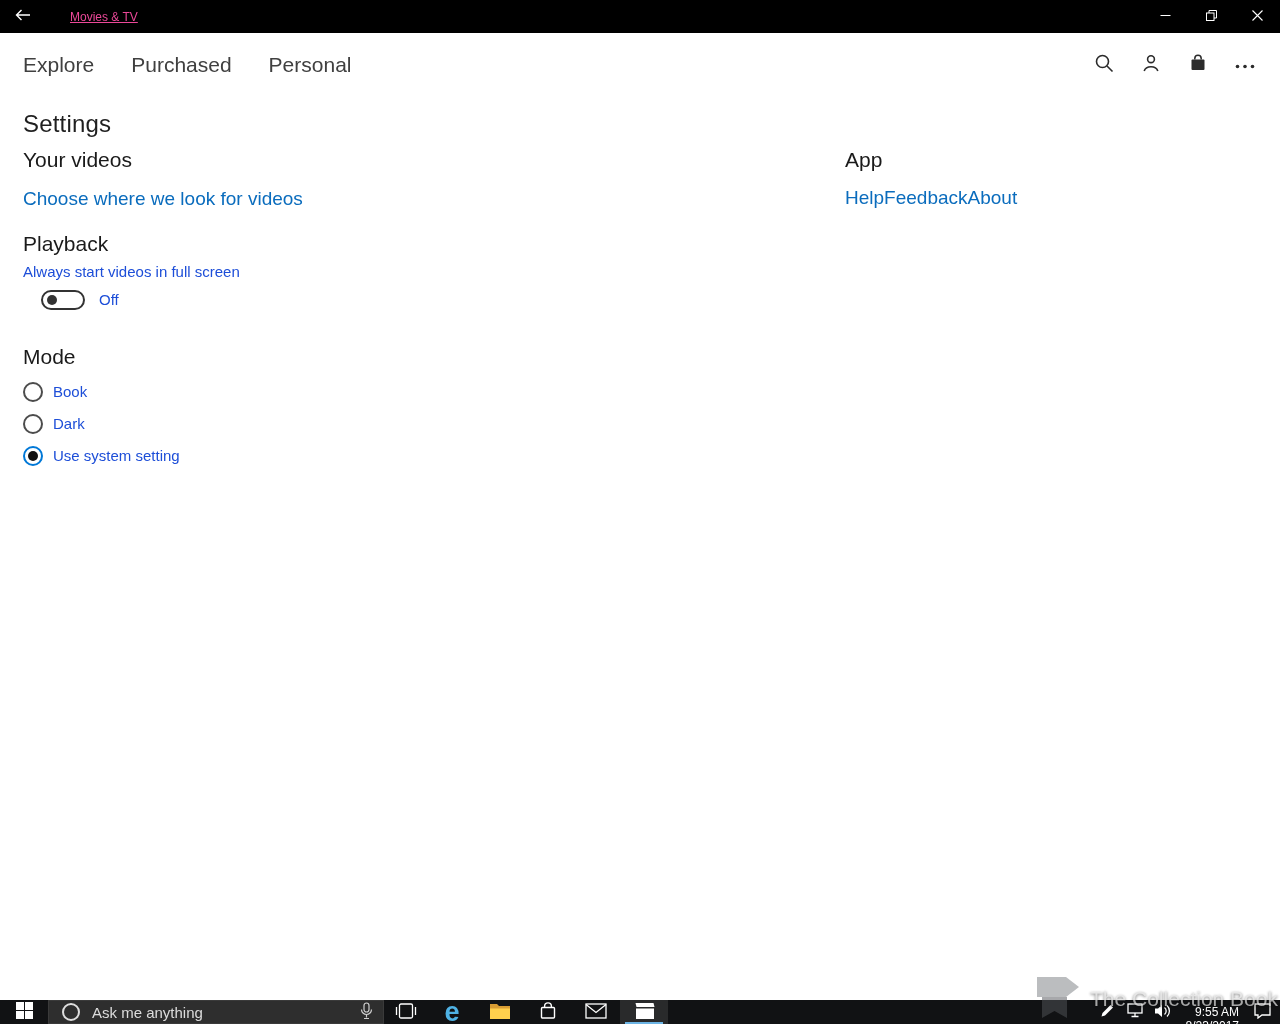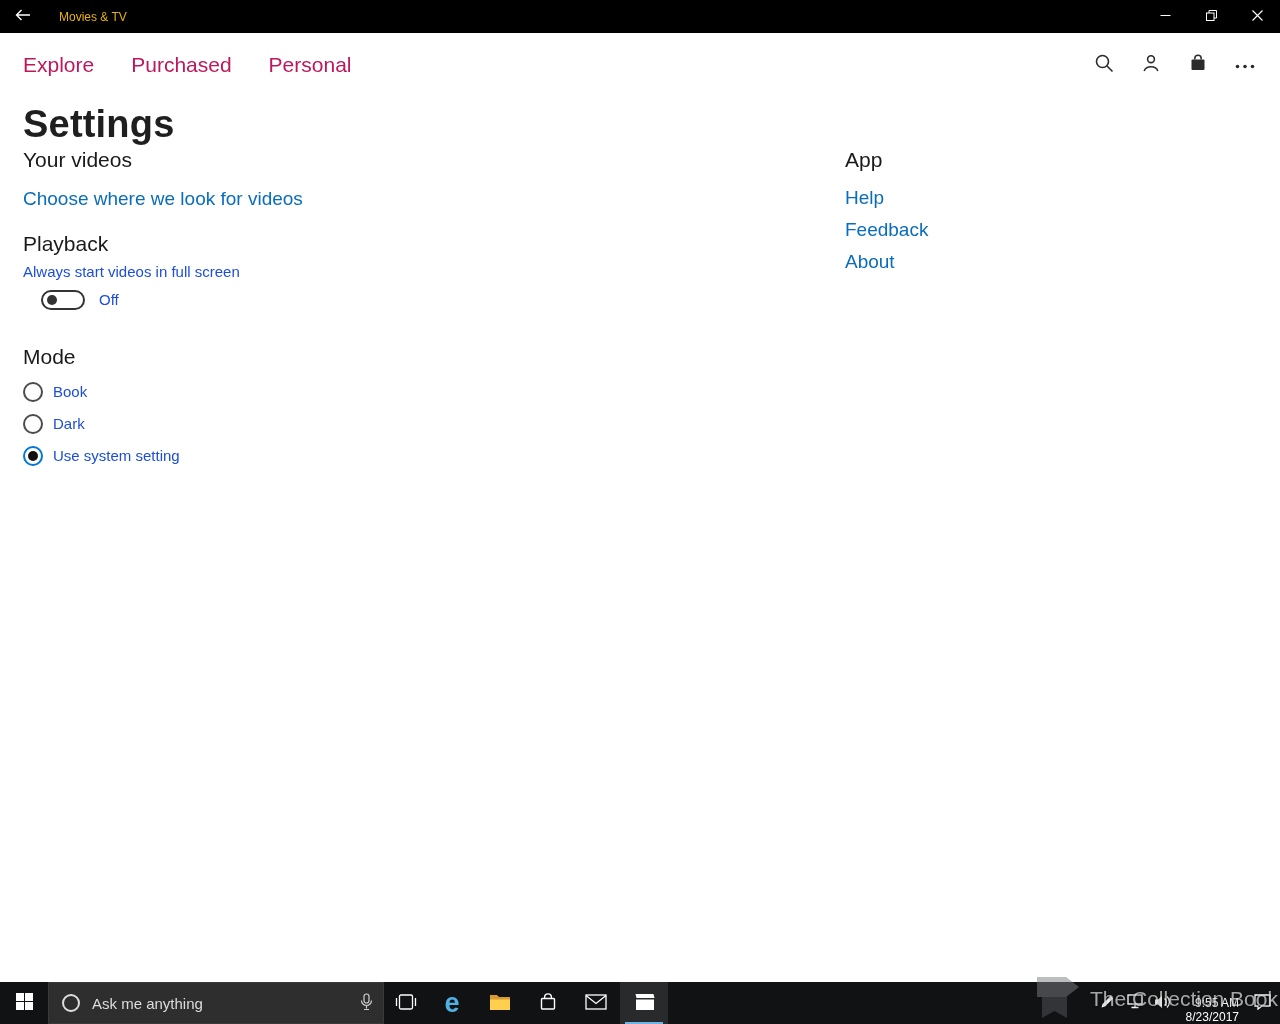--- a/index.html
+++ b/index.html
@@ -11,38 +11,38 @@
     -webkit-font-smoothing:antialiased;
   }
   button { font-family:inherit; background:none; border:none; padding:0; cursor:pointer; }
 
   
   .titlebar{
     position:absolute; top:0; left:0; width:1280px; height:33px;
     background:#000; display:flex; align-items:center; z-index:5;
   }
   .tb-back{ width:46px; height:33px; display:flex; align-items:center; justify-content:center; }
-  .tb-title{ color:#eab308; font-size:12px; margin-left:13px; }
+  .tb-title{ color:#ec4899; font-size:12px; margin-left:24px;text-decoration:underline; }
   .win-controls{ margin-left:auto; display:flex; height:33px; }
   .win-btn{ width:46px; height:33px; display:flex; align-items:center; justify-content:center; }
 
   
   .navbar{
     position:absolute; top:33px; left:0; width:1280px; height:63px;
     background:#fff; display:flex; align-items:center;
   }
   .nav-tabs{ display:flex; gap:37px; margin-left:23px; }
-  .nav-tab{ font-size:21px; color:#be185d; line-height:1;text-align:right; }
+  .nav-tab{ font-size:21px; color:#404040; line-height:1;text-align:right; }
   .nav-actions{ margin-left:auto; display:flex; align-items:center; margin-right:12px; }
   .nav-icon-btn{ width:47px; height:47px; display:flex; align-items:center; justify-content:center; }
 
   
   .page-title{
-    position:absolute; left:23px; top:78px;
-    font-size:38px; font-weight:700; color:#1f1f1f; letter-spacing:0.2px;
+    position:absolute; left:23px; top:94px;
+    font-size:24px; font-weight:400; color:#1f1f1f; letter-spacing:0.2px;
   }
   .col-left{ position:absolute; left:23px; top:147px; width:640px; }
   .col-right{ position:absolute; left:845px; top:147px; width:320px; }
   .section-h{ font-size:21px; font-weight:400; color:#1a1a1a; margin:0; line-height:26px; }
   .link{ display:inline-block; font-size:19px; color:#0a6cbd; text-decoration:none; line-height:18px; }
   .body-text{ font-size:15px; color:#1d4ed8; line-height:18px; }
 
   .yv-link{ margin-top:17px; }
   .playback-h{ margin-top:22px; }
   .playback-label{ margin-top:6px; }
@@ -64,26 +64,26 @@
   .radio{
     width:20px; height:20px; border:2px solid #4c4c4c; border-radius:50%;
     background:#fff; position:relative; flex:0 0 auto;
   }
   .radio-row.selected .radio{ border-color:#0078d7; }
   .radio-row.selected .radio::after{
     content:""; position:absolute; inset:3px; border-radius:50%; background:#111;
   }
   .radio-label{ margin-left:10px; }
 
-  .app-links{ margin-top:16px; display:flex; flex-direction:column; }
+  .app-links{ margin-top:16px; display:flex; flex-direction:row; }
   .app-links .link{ margin-bottom:14px; }
 
   
   .taskbar{
-    position:absolute; left:0; bottom:0; width:1280px; height:42px;
+    position:absolute; left:0; bottom:0; width:1280px; height:24px;
     background:#111214; display:flex; align-items:stretch; z-index:20;
   }
   .task-btn{ width:48px; display:flex; align-items:center; justify-content:center; position:relative; }
   .task-btn.narrow{ width:44px; }
   .search-box{
     width:336px; background:#2e2e2e; border:1px solid #3a3a3a;
     display:flex; align-items:center;
   }
   .cortana-ring{ width:18px; height:18px; border:2px solid #dedede; border-radius:50%; margin-left:13px; flex:0 0 auto; }
   .search-text{ margin-left:12px; font-size:15px; color:#dcdcdc; flex:1 1 auto; text-align:left; }

